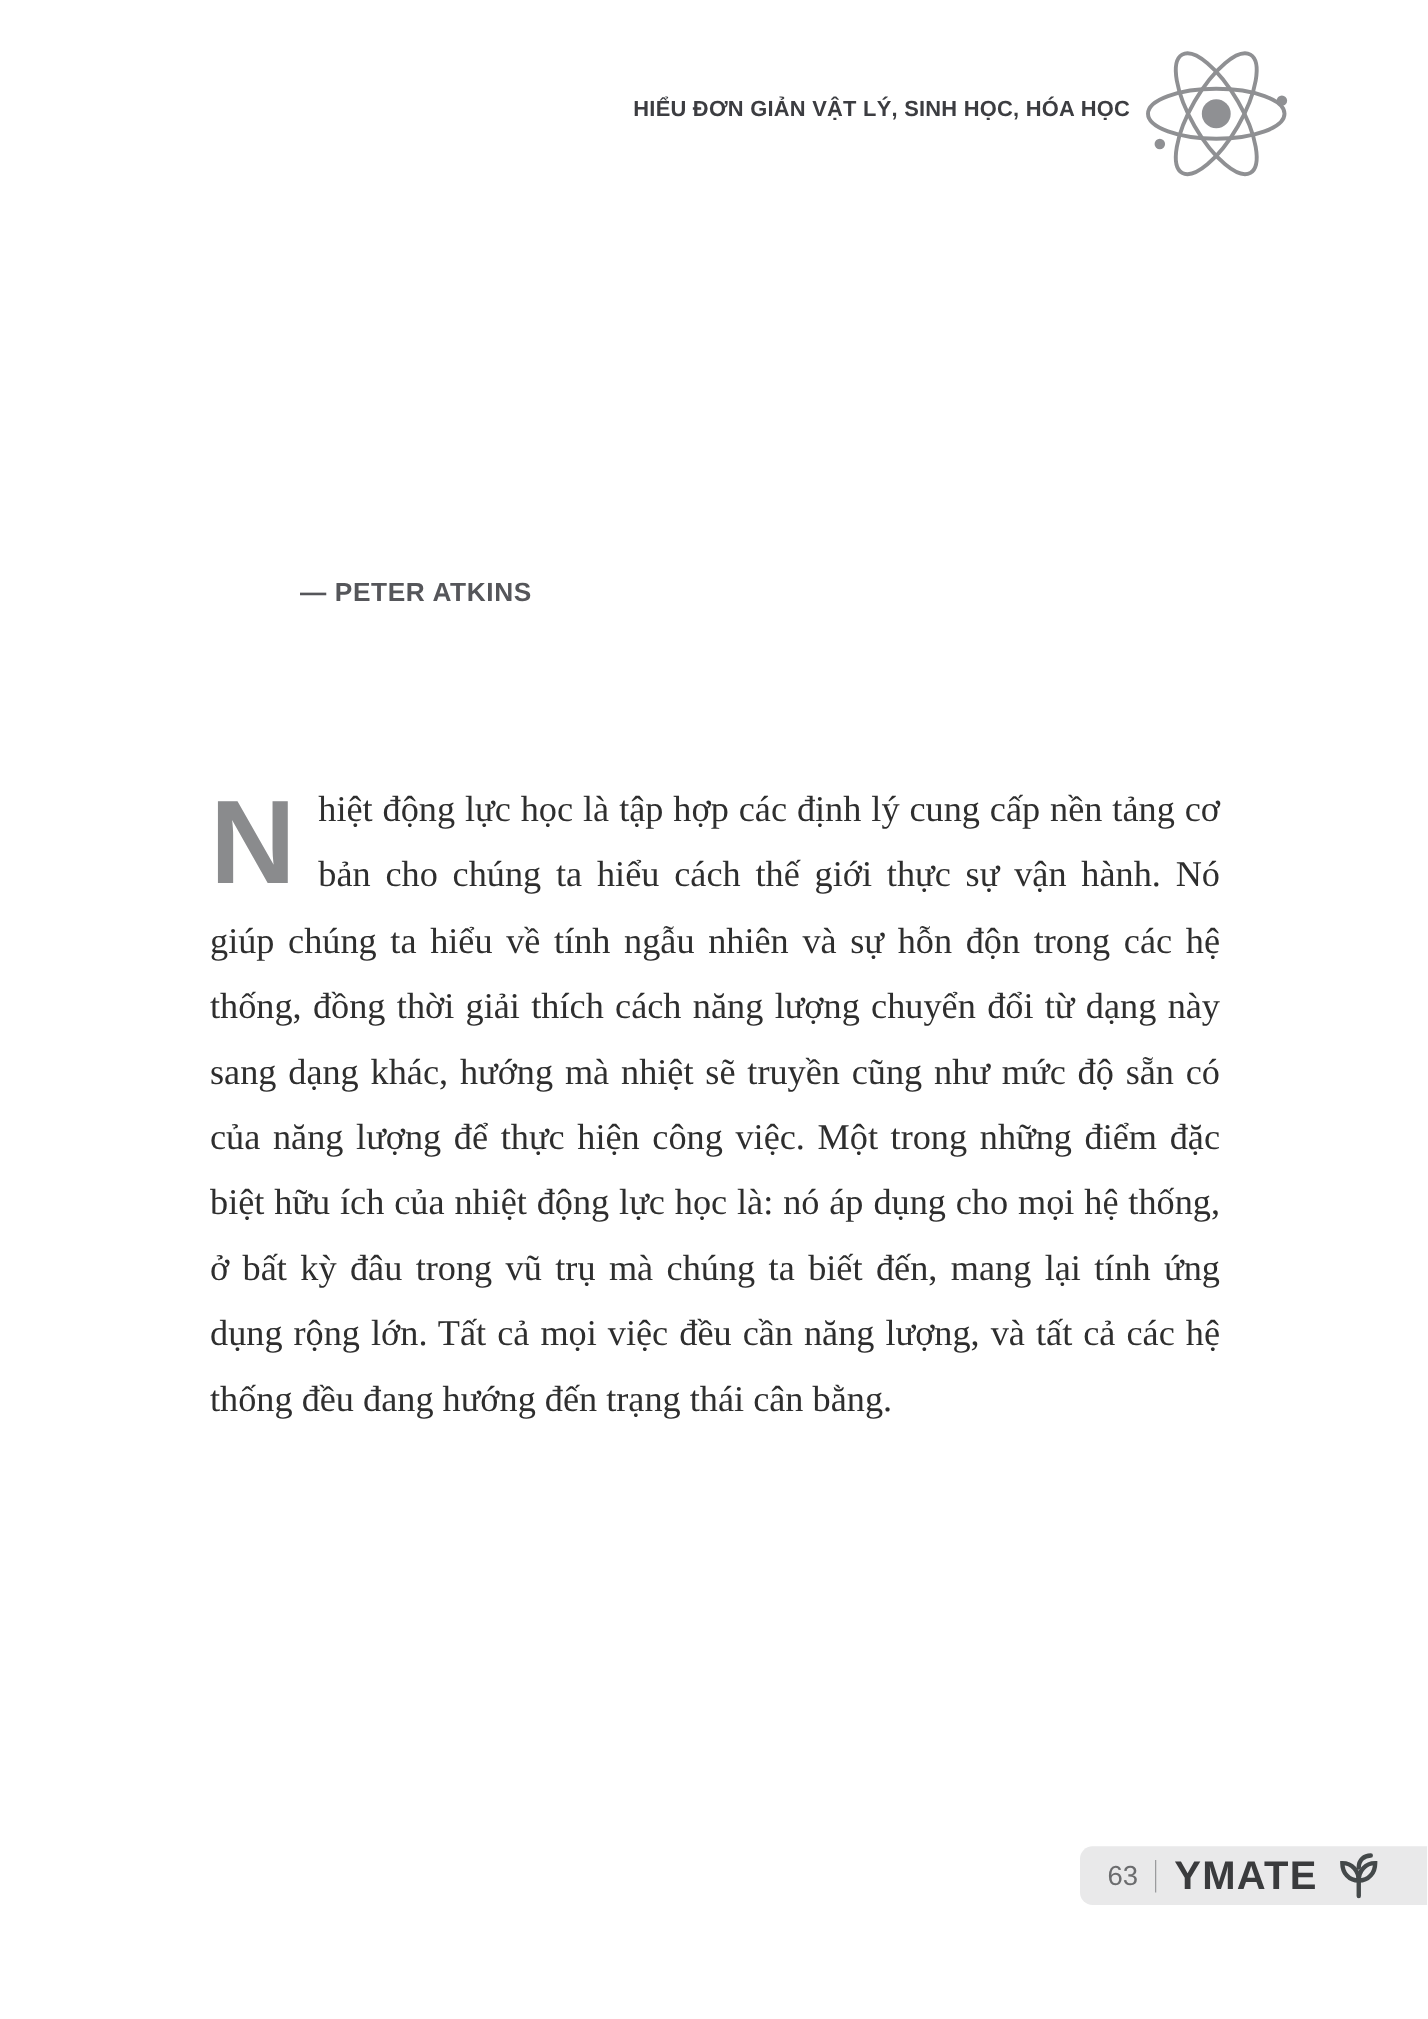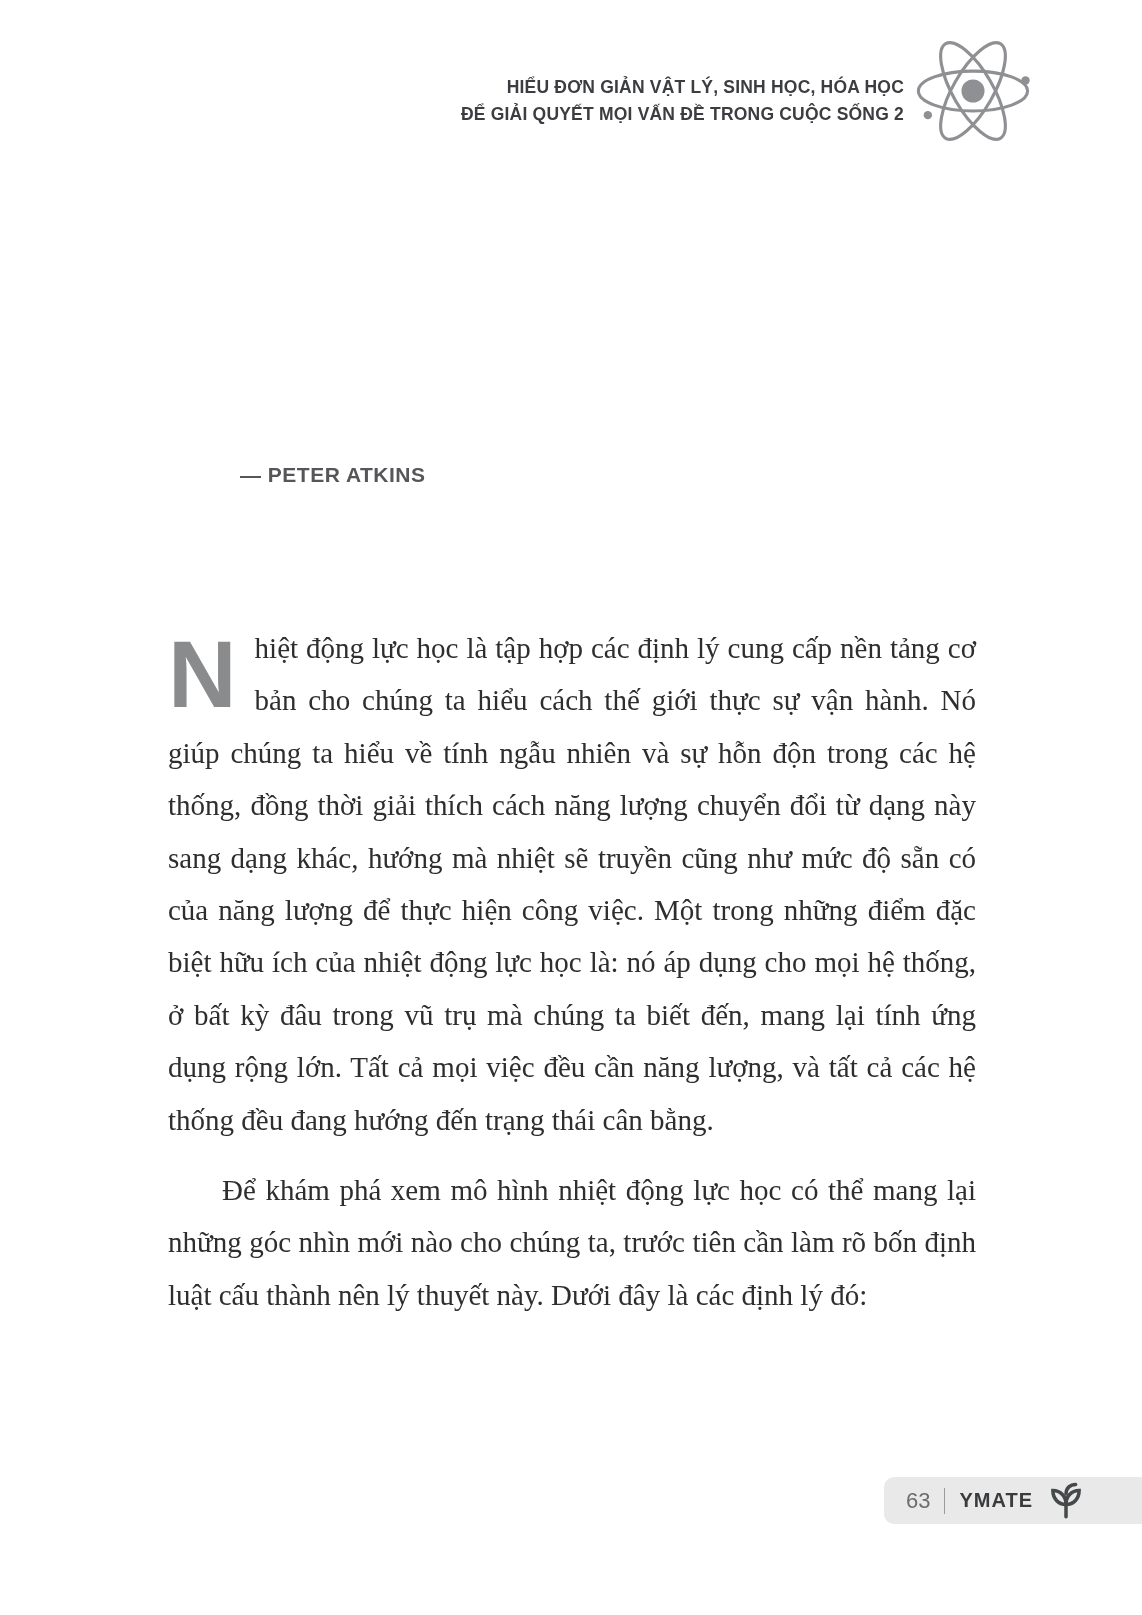--- a/index.html
+++ b/index.html
@@ -87,72 +87,69 @@
     position: absolute;
     top: 1477px;
     left: 864px;
     right: 0;
     height: 47px;
     background: #e9e9ea;
     border-radius: 10px 0 0 10px;
     display: flex;
     align-items: center;
     padding-left: 22px;
-    margin-left: 20px;
   }
   .page-number {
     font-size: 22px;
     color: #6b6c6e;
   }
   .footer-divider {
     width: 1px;
     height: 26px;
     background: #9a9b9d;
     margin: 0 14px;
   }
   .brand {
-    font-size: 20px;
+    font-size: 32px;
     font-weight: bold;
     letter-spacing: 1px;
     color: #3a3b3d;
   }
   .brand-logo {
     width: 42px;
     height: 42px;
     margin-left: 12px;
   }
 </style>
 </head>
 <body>
 
 <div class="page">
 
   <div class="header-text">
     <div>HIỂU ĐƠN GIẢN VẬT LÝ, SINH HỌC, HÓA HỌC</div>
-    <div>ĐỂ GIẢI QUYẾT MỌI VẤN ĐỀ TRONG CUỘC SỐNG 2</div>
   </div>
 
   <div class="atom-wrap">
     <svg viewBox="0 0 120 120" width="126" height="126" aria-hidden="true">
       <g fill="none" stroke="#8f9093" stroke-width="3">
         <ellipse cx="60" cy="60" rx="52" ry="19"></ellipse>
         <ellipse cx="60" cy="60" rx="52" ry="19" transform="rotate(60 60 60)"></ellipse>
         <ellipse cx="60" cy="60" rx="52" ry="19" transform="rotate(120 60 60)"></ellipse>
       </g>
       <circle cx="60" cy="60" r="11" fill="#8f9093"></circle>
       <circle cx="110" cy="50" r="4" fill="#8f9093"></circle>
       <circle cx="17" cy="83" r="4" fill="#8f9093"></circle>
     </svg>
   </div>
 
   <div class="attribution">— PETER ATKINS</div>
 
   <div class="body-text">
     <p class="para1"><span class="dropcap">N</span><span>hiệt động lực học là tập hợp các định lý cung cấp nền tảng cơ bản cho chúng ta hiểu cách thế giới thực sự vận hành. Nó giúp chúng ta hiểu về tính ngẫu nhiên và sự hỗn độn trong các hệ thống, đồng thời giải thích cách năng lượng chuyển đổi từ dạng này sang dạng khác, hướng mà nhiệt sẽ truyền cũng như mức độ sẵn có của năng lượng để thực hiện công việc. Một trong những điểm đặc biệt hữu ích của nhiệt động lực học là: nó áp dụng cho mọi hệ thống, ở bất kỳ đâu trong vũ trụ mà chúng ta biết đến, mang lại tính ứng dụng rộng lớn. Tất cả mọi việc đều cần năng lượng, và tất cả các hệ thống đều đang hướng đến trạng thái cân bằng.</span></p>
-    <p class="para2">Để khám phá xem mô hình nhiệt động lực học có thể mang lại những góc nhìn mới nào cho chúng ta, trước tiên cần làm rõ bốn định luật cấu thành nên lý thuyết này. Dưới đây là các định lý đó:</p>
   </div>
 
   <div class="footer">
     <span class="page-number">63</span>
     <span class="footer-divider"></span>
     <span class="brand">YMATE</span>
     <span class="brand-logo">
       <svg viewBox="0 0 48 48" width="42" height="42" aria-hidden="true">
         <g fill="none" stroke="#44494a" stroke-width="4" stroke-linecap="round">
           <path d="M24 42 V22"></path>

